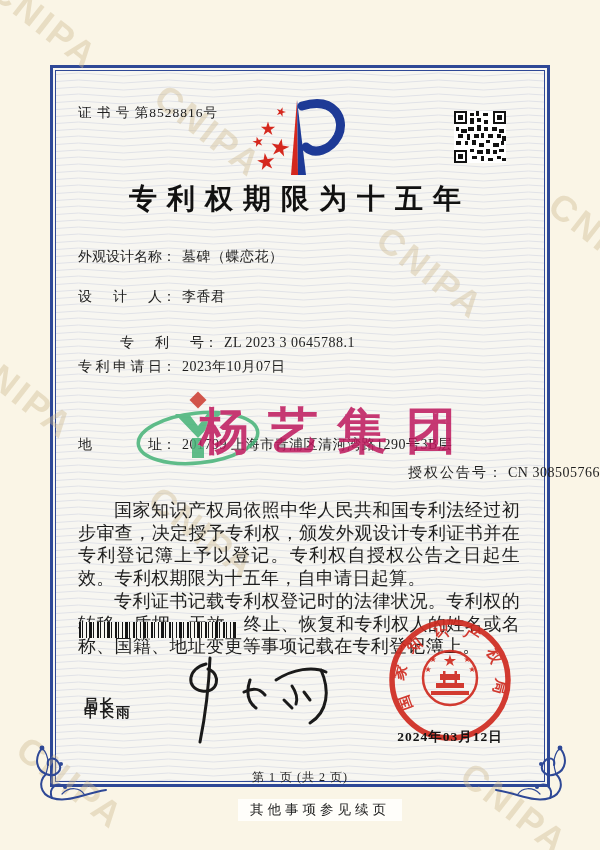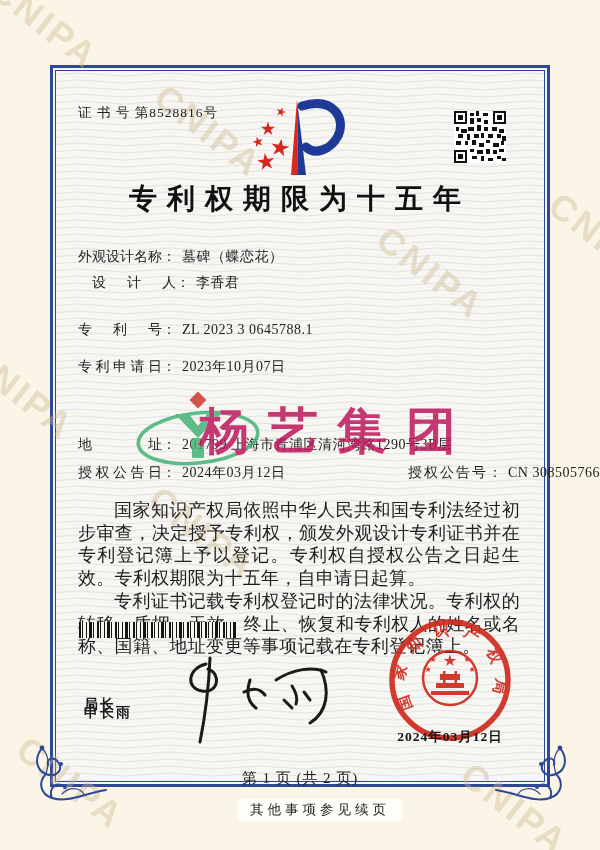--- a/index.html
+++ b/index.html
@@ -51,21 +51,21 @@
       #151515 7px 8px, #f7f6f1 8px 10px,
       #151515 10px 13px,#f7f6f1 13px 14px,
       #151515 14px 15px,#f7f6f1 15px 18px);
   }
   .sig-label { position:absolute; left:84px; font-size:14px; font-weight:bold;
     font-family:"Liberation Sans","DejaVu Sans",sans-serif; letter-spacing:2px; }
   .sig-svg { position:absolute; left:158px; top:650px; }
   .seal { position:absolute; left:370px; top:600px; z-index:4; }
   .seal-date { position:absolute; left:370px; width:160px; top:728px; z-index:5;
     text-align:center; font-size:13.5px; font-weight:bold; color:#141414; letter-spacing:1px; }
-  .pageno { position:absolute; left:0; right:0; top:769px; text-align:center; font-size:15px; letter-spacing:1px; }
+  .pageno { position:absolute; left:0; right:0; top:769px; text-align:center; font-size:12px; letter-spacing:1px; }
   .note { position:absolute; left:0; right:0; top:799px; text-align:center;padding-left:40px; }
   .note span { display:inline-block; background:rgba(255,255,253,.85); padding:2px 12px;
     font-size:13.5px; letter-spacing:4px; color:#222; }
   .flourish { position:absolute; z-index:2; }
   .flourish.right { transform:scaleX(-1); }
   
   .company-wm { position:absolute; left:135px; top:384px; width:340px; height:95px; z-index:3;
     pointer-events:none; opacity:.85; }
   .company-wm .cw-text {
     position:absolute; left:64px; top:14px; font-size:50px; font-weight:bold;
@@ -195,36 +195,33 @@
           <rect x="24" y="25" width="2" height="2"></rect>
         <rect x="27" y="26" width="2" height="2"></rect>
       </g>
     </svg>
 
     <div class="title">专利权期限为十五年</div>
 
     <div class="frow" style="top:248px;">
       <span class="flabel">外观设计名称</span><span class="fcolon">：</span><span class="fvalue">墓碑（蝶恋花）</span>
     </div>
-    <div class="frow" style="top:274px;margin-left:14px;">
+    <div class="frow" style="top:288px;">
       <span class="flabel">设计人</span><span class="fcolon">：</span><span class="fvalue">李香君</span>
     </div>
-    <div class="frow" style="top:321px;">
+    <div class="frow" style="top:334px;margin-left:42px;">
       <span class="flabel">专利号</span><span class="fcolon">：</span><span class="fvalue">ZL 2023 3 0645788.1</span>
     </div>
     <div class="frow" style="top:358px;">
       <span class="flabel">专利申请日</span><span class="fcolon">：</span><span class="fvalue">2023年10月07日</span>
     </div>
     <div class="frow" style="top:436px;">
       <span class="flabel">地址</span><span class="fcolon">：</span><span class="fvalue">201799 上海市青浦区清河湾路1290号3B层</span>
     </div>
     <div class="frow" style="top:464px; width:444px;">
-      <span>
-        <span class="flabel">授权公告日</span><span class="fcolon">：</span><span class="fvalue">2024年03月12日</span>
-      </span>
       <span class="fgroup2">
         <span class="flabel2">授权公告号</span><span class="fcolon">：</span><span class="fvalue">CN 308505766 S</span>
       </span>
     </div>
 
     <div class="paras">
       <p>国家知识产权局依照中华人民共和国专利法经过初步审查，决定授予专利权，颁发外观设计专利证书并在专利登记簿上予以登记。专利权自授权公告之日起生效。专利权期限为十五年，自申请日起算。</p>
       <p>专利证书记载专利权登记时的法律状况。专利权的转移、质押、无效、终止、恢复和专利权人的姓名或名称、国籍、地址变更等事项记载在专利登记簿上。</p>
     </div>
 

